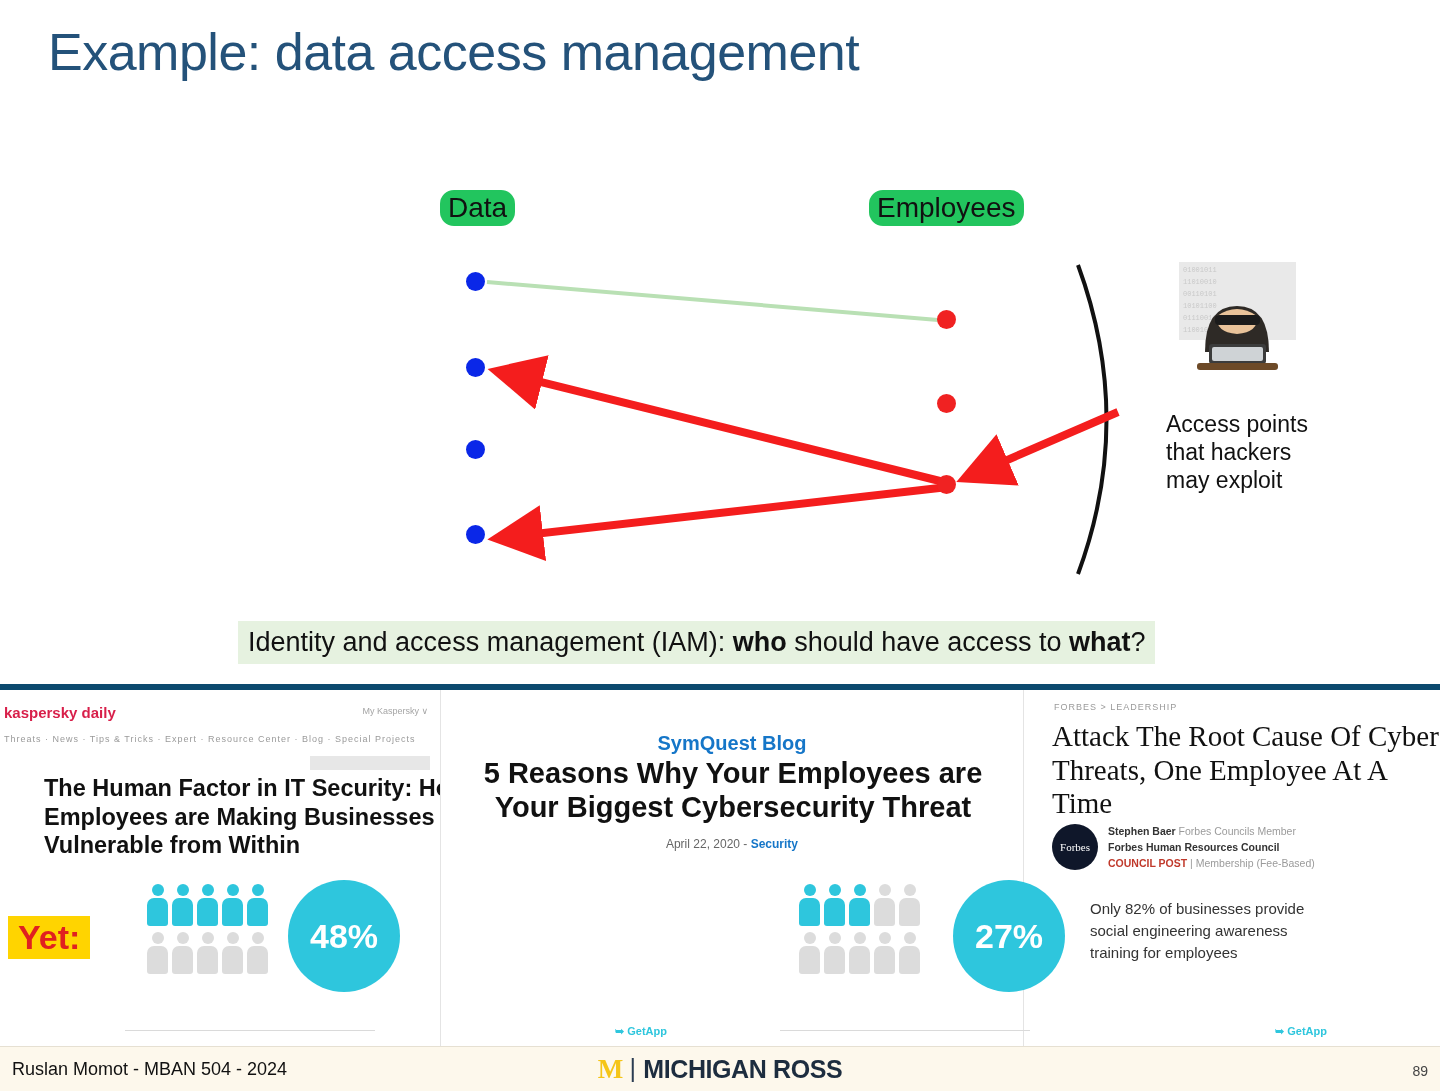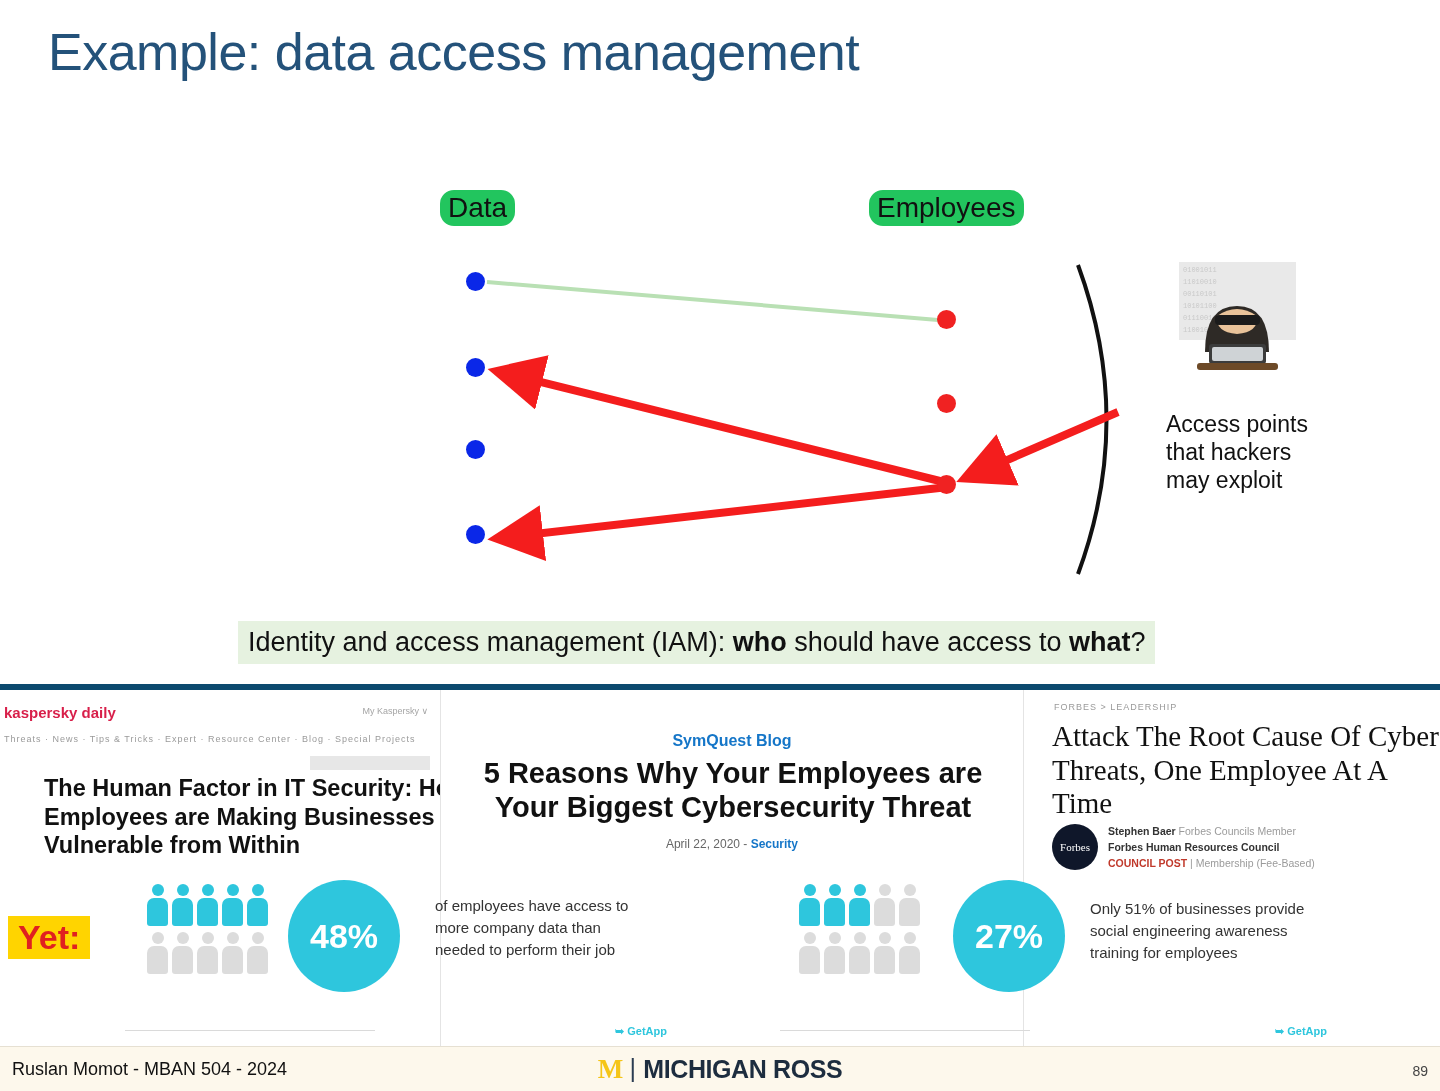--- a/index.html
+++ b/index.html
@@ -135,21 +135,21 @@
     position: absolute; right: 10px; top: 60px;
     width: 120px; height: 14px; background: #e7e7e7;
   }
   .clip-headline-1 {
     position: absolute; left: 0; top: 84px; width: 430px;
     font-size: 23.5px; font-weight: 700; line-height: 1.22; color: #111; margin-left: 44px;
   }
 
   .symquest-kicker {
     position: absolute; left: 0; top: 42px; width: 582px;
-    text-align: center; font-size: 16px; font-weight: 700; color: #1576c8;
+    text-align: center; font-size: 20px; font-weight: 700; color: #1576c8;
   }
   .clip-headline-2 {
     position: absolute; left: 18px; top: 66px; width: 548px;
     text-align: center; font-size: 29px; font-weight: 700; line-height: 1.18; color: #111;
   }
   .symquest-meta {
     position: absolute; left: 0; top: 147px; width: 582px;
     text-align: center; font-size: 12px; color: #666;
   }
   .symquest-meta b { color: #1576c8; }
@@ -409,21 +409,20 @@
       <div class="person off">
           <div class="head"></div>
           <div class="body"></div>
         </div>
       <div class="person off">
           <div class="head"></div>
           <div class="body"></div>
         </div>
     </div>
     <div class="donut donut-1">48%</div>
-    <div class="stat-text stat-text-1">of employees have access to more company data than needed to perform their job</div>
     <div class="rule rule-1"></div>
     <div class="getapp getapp-1">➥ <span>GetApp</span></div>
 
     <div class="people people-2">
       <div class="person on">
           <div class="head"></div>
           <div class="body"></div>
         </div>
       <div class="person on">
           <div class="head"></div>
@@ -456,21 +455,21 @@
       <div class="person off">
           <div class="head"></div>
           <div class="body"></div>
         </div>
       <div class="person off">
           <div class="head"></div>
           <div class="body"></div>
         </div>
     </div>
     <div class="donut donut-2">27%</div>
-    <div class="stat-text stat-text-2">Only 51% of businesses provide social engineering awareness training for employees</div>
+    <div class="stat-text stat-text-2">Only 82% of businesses provide social engineering awareness training for employees</div>
     <div class="rule rule-2"></div>
     <div class="getapp getapp-2">➥ <span>GetApp</span></div>
   </div>
 
   <div class="footer">
     <div class="footer-left">Ruslan Momot - MBAN 504 - 2024</div>
     <div class="footer-center">
       <span class="m-logo">M</span>
       <span class="m-divider"></span>
       <span class="m-text">MICHIGAN ROSS</span>

